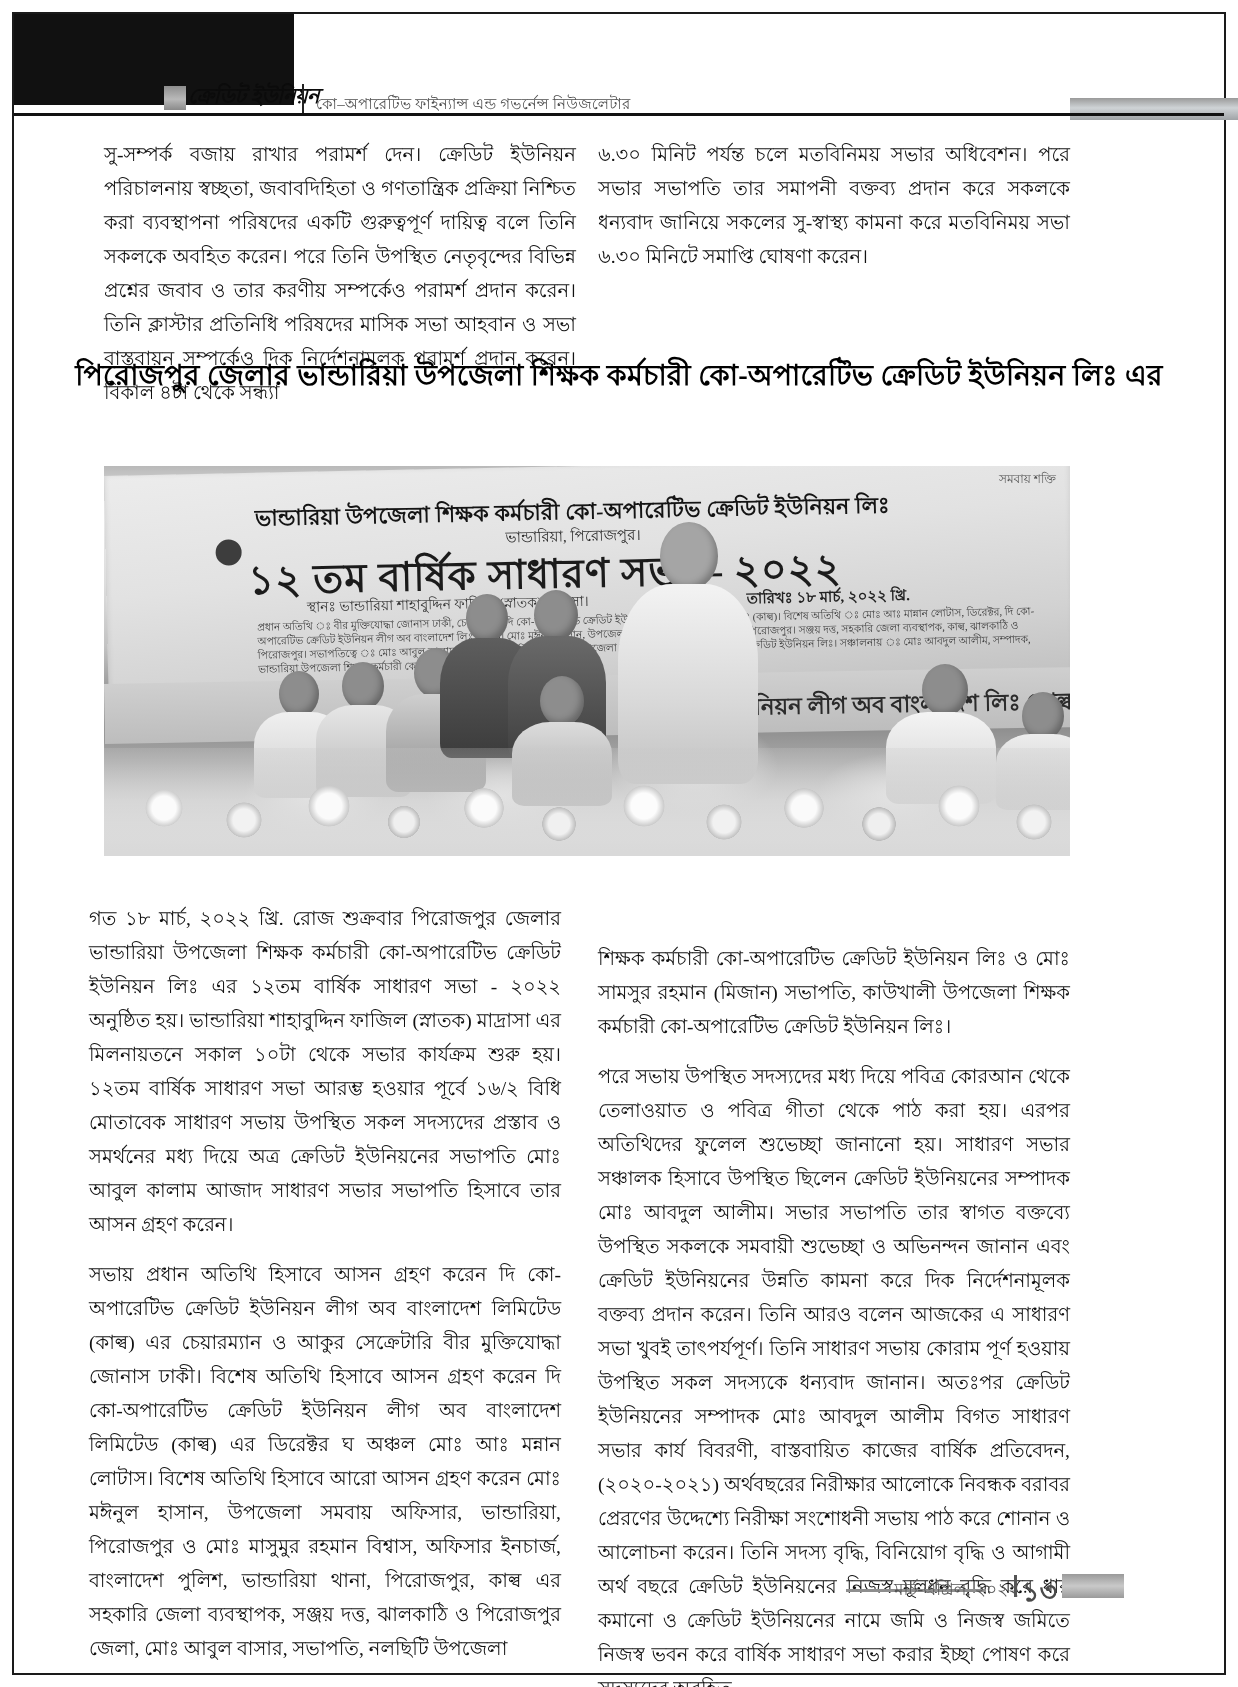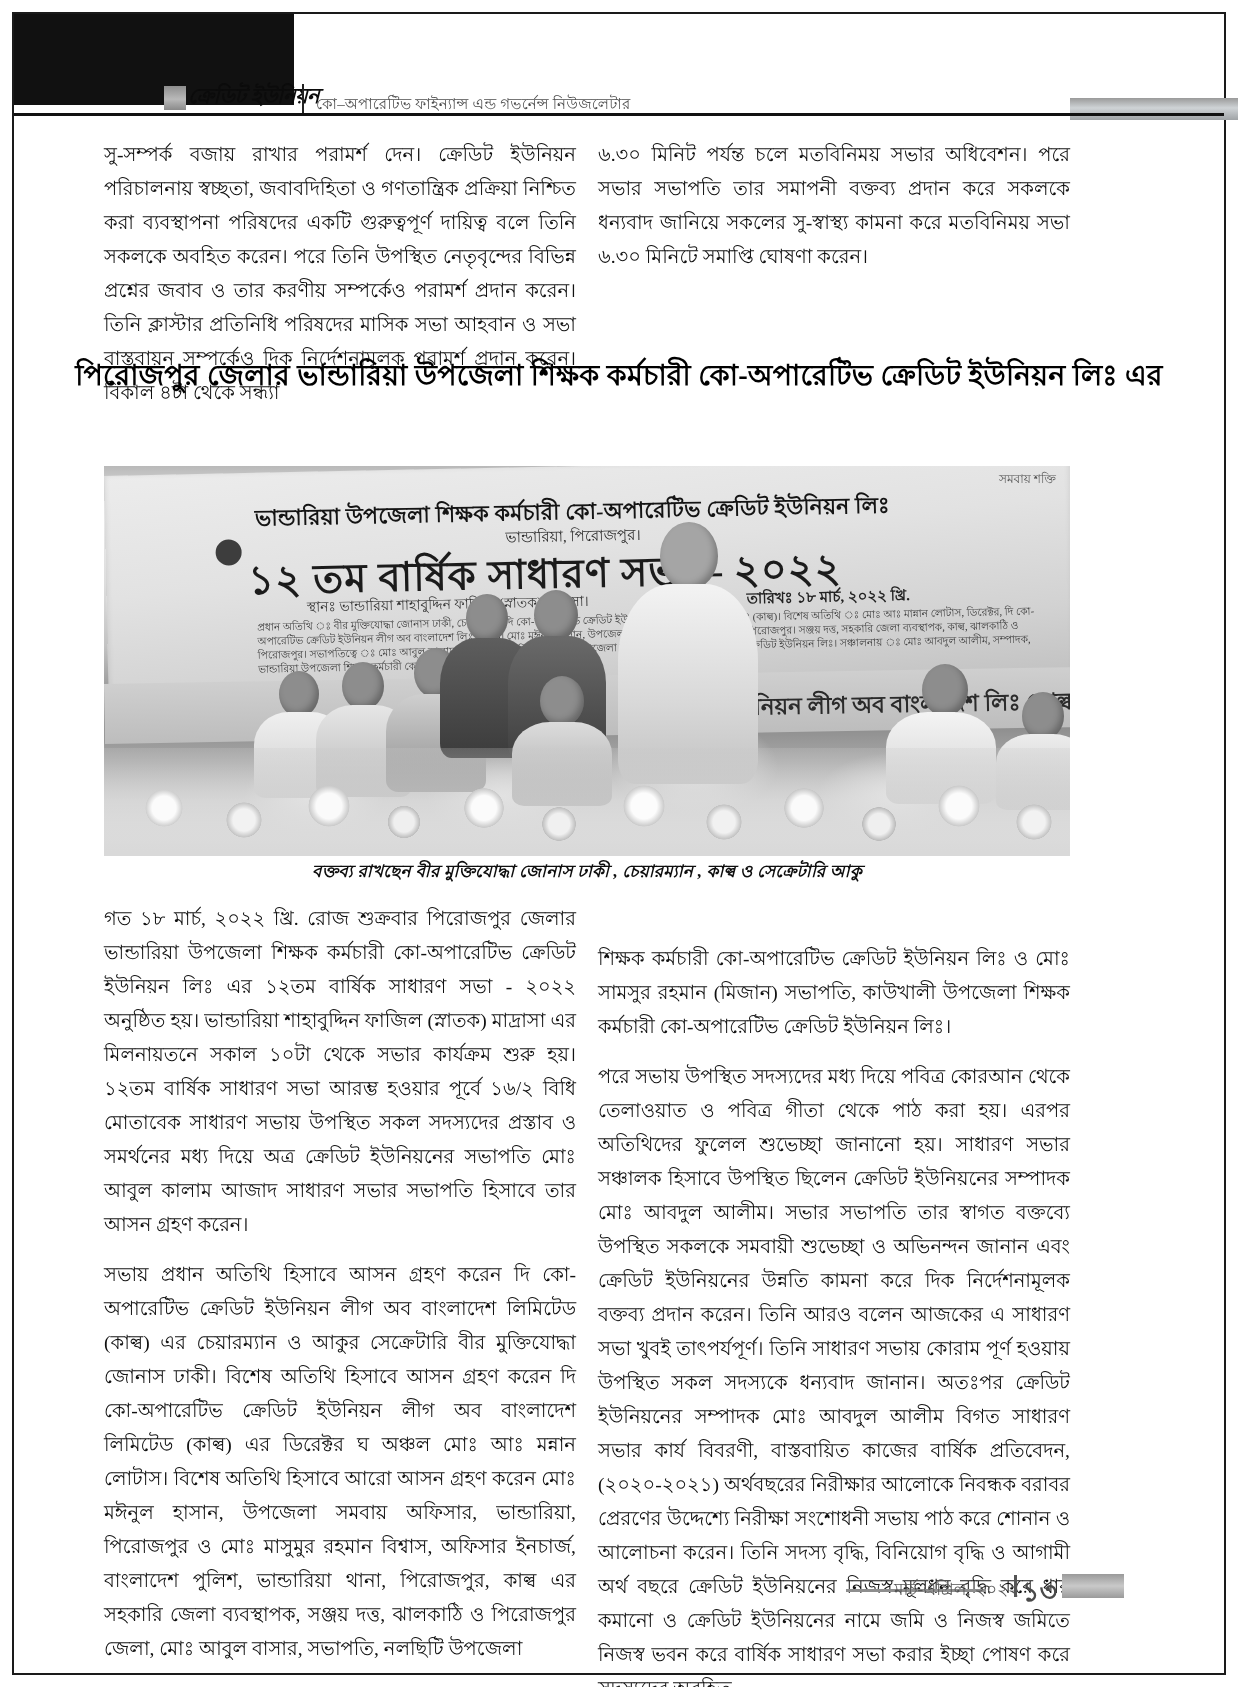--- a/index.html
+++ b/index.html
@@ -356,21 +356,21 @@
     font-weight: 700;
     font-style: italic;
     font-size: 17px;
     color: #0d0d0d;
     letter-spacing: 0.2px;
   }
 
   
   .col-left-lower {
     position: absolute;
-    left: 104px;
+    left: 89px;
     top: 902px;
     width: 472px;
   }
   .col-right-lower {
     position: absolute;
     left: 598px;
     top: 902px;
     width: 472px;
     margin-top: 40px;
   }
@@ -499,21 +499,20 @@
 
     <div class="head" style="left:818px;top:198px;width:46px;height:52px;"></div>
     <div class="torso" style="left:782px;top:246px;width:110px;height:92px;background:linear-gradient(180deg,#f4f4f4,#d0d0d0);"></div>
 
     <div class="head" style="left:918px;top:226px;width:42px;height:48px;"></div>
     <div class="torso" style="left:892px;top:268px;width:92px;height:76px;background:linear-gradient(180deg,#ededed,#c6c6c6);"></div>
 
     <div class="flowers"></div>
   </div>
 
-  <div class="photo-caption">বক্তব্য রাখছেন বীর মুক্তিযোদ্ধা জোনাস ঢাকী , চেয়ারম্যান , কাল্ব ও সেক্রেটারি আকু</div>
 
   <div class="col-left-lower">
     <p class="bodytext">গত ১৮ মার্চ, ২০২২ খ্রি. রোজ শুক্রবার পিরোজপুর জেলার ভান্ডারিয়া উপজেলা শিক্ষক কর্মচারী কো-অপারেটিভ ক্রেডিট ইউনিয়ন লিঃ এর ১২তম বার্ষিক সাধারণ সভা - ২০২২ অনুষ্ঠিত হয়। ভান্ডারিয়া শাহাবুদ্দিন ফাজিল (স্নাতক) মাদ্রাসা এর মিলনায়তনে সকাল ১০টা থেকে সভার কার্যক্রম শুরু হয়। ১২তম বার্ষিক সাধারণ সভা আরম্ভ হওয়ার পূর্বে ১৬/২ বিধি মোতাবেক সাধারণ সভায় উপস্থিত সকল সদস্যদের প্রস্তাব ও সমর্থনের মধ্য দিয়ে অত্র ক্রেডিট ইউনিয়নের সভাপতি মোঃ আবুল কালাম আজাদ সাধারণ সভার সভাপতি হিসাবে তার আসন গ্রহণ করেন।</p>
     <p class="bodytext">সভায় প্রধান অতিথি হিসাবে আসন গ্রহণ করেন দি কো-অপারেটিভ ক্রেডিট ইউনিয়ন লীগ অব বাংলাদেশ লিমিটেড (কাল্ব) এর চেয়ারম্যান ও আকুর সেক্রেটারি বীর মুক্তিযোদ্ধা জোনাস ঢাকী। বিশেষ অতিথি হিসাবে আসন গ্রহণ করেন দি কো-অপারেটিভ ক্রেডিট ইউনিয়ন লীগ অব বাংলাদেশ লিমিটেড (কাল্ব) এর ডিরেক্টর ঘ অঞ্চল মোঃ আঃ মন্নান লোটাস। বিশেষ অতিথি হিসাবে আরো আসন গ্রহণ করেন মোঃ মঈনুল হাসান, উপজেলা সমবায় অফিসার, ভান্ডারিয়া, পিরোজপুর ও মোঃ মাসুমুর রহমান বিশ্বাস, অফিসার ইনচার্জ, বাংলাদেশ পুলিশ, ভান্ডারিয়া থানা, পিরোজপুর, কাল্ব এর সহকারি জেলা ব্যবস্থাপক, সঞ্জয় দত্ত, ঝালকাঠি ও পিরোজপুর জেলা, মোঃ আবুল বাসার, সভাপতি, নলছিটি উপজেলা</p>
   </div>
 
   <div class="col-right-lower">
     <p class="bodytext">শিক্ষক কর্মচারী কো-অপারেটিভ ক্রেডিট ইউনিয়ন লিঃ ও মোঃ সামসুর রহমান (মিজান) সভাপতি, কাউখালী উপজেলা শিক্ষক কর্মচারী কো-অপারেটিভ ক্রেডিট ইউনিয়ন লিঃ।</p>
     <p class="bodytext">পরে সভায় উপস্থিত সদস্যদের মধ্য দিয়ে পবিত্র কোরআন থেকে তেলাওয়াত ও পবিত্র গীতা থেকে পাঠ করা হয়। এরপর অতিথিদের ফুলেল শুভেচ্ছা জানানো হয়। সাধারণ সভার সঞ্চালক হিসাবে উপস্থিত ছিলেন ক্রেডিট ইউনিয়নের সম্পাদক মোঃ আবদুল আলীম। সভার সভাপতি তার স্বাগত বক্তব্যে উপস্থিত সকলকে সমবায়ী শুভেচ্ছা ও অভিনন্দন জানান এবং ক্রেডিট ইউনিয়নের উন্নতি কামনা করে দিক নির্দেশনামূলক বক্তব্য প্রদান করেন। তিনি আরও বলেন আজকের এ সাধারণ সভা খুবই তাৎপর্যপূর্ণ। তিনি সাধারণ সভায় কোরাম পূর্ণ হওয়ায় উপস্থিত সকল সদস্যকে ধন্যবাদ জানান। অতঃপর ক্রেডিট ইউনিয়নের সম্পাদক মোঃ আবদুল আলীম বিগত সাধারণ সভার কার্য বিবরণী, বাস্তবায়িত কাজের বার্ষিক প্রতিবেদন, (২০২০-২০২১) অর্থবছরের নিরীক্ষার আলোকে নিবন্ধক বরাবর প্রেরণের উদ্দেশ্যে নিরীক্ষা সংশোধনী সভায় পাঠ করে শোনান ও আলোচনা করেন। তিনি সদস্য বৃদ্ধি, বিনিয়োগ বৃদ্ধি ও আগামী অর্থ বছরে ক্রেডিট ইউনিয়নের নিজস্ব মূলধন বৃদ্ধি করে ধার কমানো ও ক্রেডিট ইউনিয়নের নামে জমি ও নিজস্ব জমিতে নিজস্ব ভবন করে বার্ষিক সাধারণ সভা করার ইচ্ছা পোষণ করে সদস্যদের অবহিত</p>
   </div>

